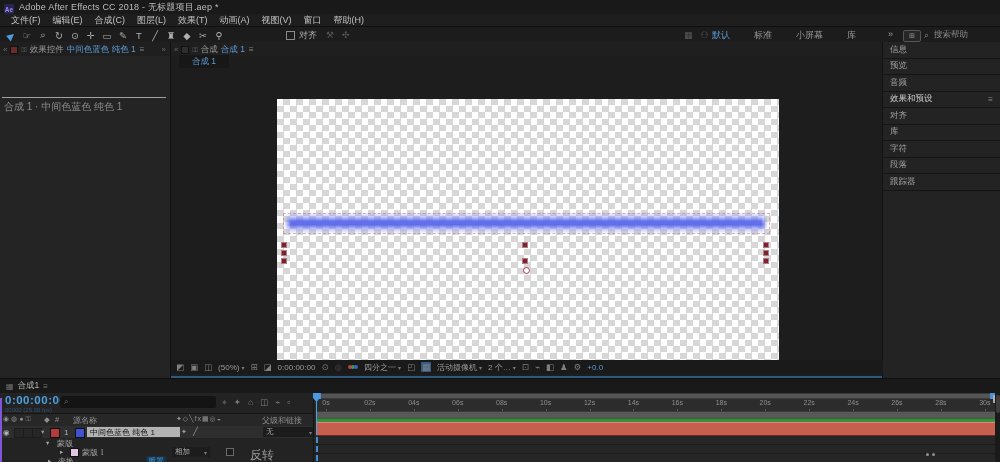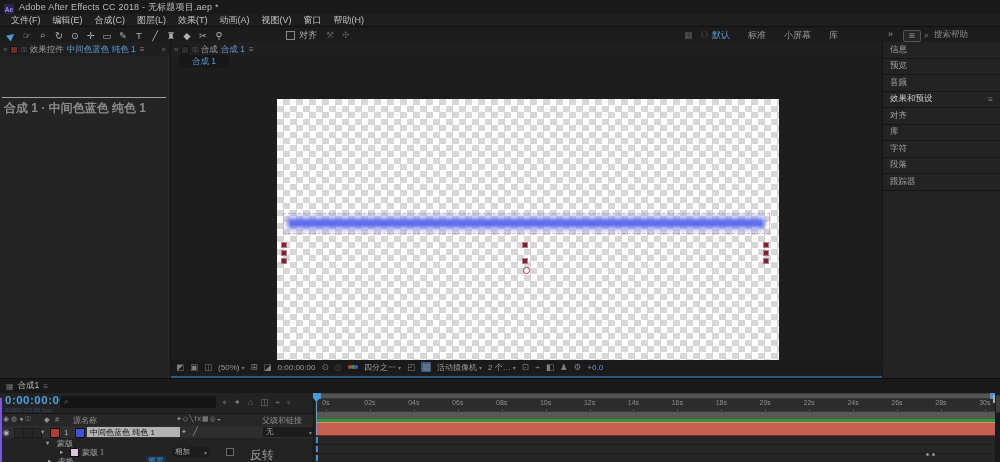--- a/index.html
+++ b/index.html
@@ -27,21 +27,21 @@
         font-size:9.5px;color:#b0b0b0;}
   .tool.active{color:#4f9bd5;}
   .tool.active span{display:inline-block;transform:rotate(-40deg);}
   #snap-group{position:absolute;left:286px;display:flex;align-items:center;gap:4px;}
   #snap-box{width:7px;height:7px;border:1px solid #8a8a8a;background:transparent;}
   #snap-label{font-size:9px;color:#b0b0b0;}
   .aux-icons{display:flex;gap:8px;}
   #aux-after-snap{position:absolute;left:326px;}
   #aux-mid{position:absolute;left:684px;}
   .aux-icons span{font-size:9px;color:#5a5a5a;}
-  #workspaces{position:absolute;left:712px;display:flex;align-items:flex-end;gap:18px;}
+  #workspaces{position:absolute;left:712px;display:flex;align-items:flex-end;gap:24px;}
   .ws-tab{font-size:9px;color:#9a9a9a;}
   .ws-tab.active{color:#5f9bd5;}
   #ws-overflow{font-size:9px;color:#9a9a9a;position:absolute;left:888px;top:2px;}
   #ws-mgr{position:absolute;left:903px;top:3px;width:16px;height:10px;border:1px solid #555;border-radius:2px;
           color:#9a9a9a;font-size:7px;display:flex;align-items:center;justify-content:center;background:#262626;}
   #help-search{position:absolute;left:924px;top:2px;width:72px;display:flex;align-items:center;gap:3px;}
   #help-search .mag{font-size:9px;color:#8a8a8a;}
   #help-search input{background:transparent;border:none;outline:none;width:60px;
                      font-size:8.5px;color:#9a9a9a;font-family:Liberation Mono, monospace;}
   #help-search input::placeholder{color:#8a8a8a;}
@@ -49,21 +49,21 @@
   
   #fx-panel{left:0;top:42px;width:170px;height:336px;background:#242424;border-right:1px solid #121212;}
   .panel-head{height:13px;display:flex;align-items:center;gap:3px;padding:1px 3px 0 3px;background:#1f1f1f;}
   .ph-collapse{font-size:8px;color:#6a6a6a;}
   .ph-chip{width:6px;height:6px;background:#6e2a26;border:1px solid #111;}
   .ph-lock{font-size:7px;color:#777;}
   .ph-title{font-size:8.5px;color:#9a9a9a;white-space:nowrap;}
   .ph-target{font-size:8.5px;color:#5f9bd5;white-space:nowrap;overflow:hidden;}
   .ph-menu{font-size:8px;color:#8a8a8a;margin-left:1px;}
   #fx-underline{left:2px;top:55px;width:164px;height:1px;background:#c9c9c9;opacity:.75;}
-  #fx-breadcrumb{left:4px;top:58px;font-size:12px;color:#8a8a8a;white-space:nowrap;font-weight:bold;}
+  #fx-breadcrumb{left:4px;top:58px;font-size:10px;color:#8a8a8a;white-space:nowrap;}
   #fx-overflow{position:absolute;right:4px;top:3px;font-size:8px;color:#6a6a6a;}
 
   
   #comp-panel{left:171px;top:42px;width:711px;height:336px;background:#1d1d1d;border-right:1px solid #121212;}
   #comp-head{height:13px;display:flex;align-items:center;gap:3px;padding:1px 3px 0 3px;background:#1f1f1f;}
   #viewer-tab{position:absolute;left:8px;top:13px;width:50px;height:13px;background:#171717;
               display:flex;align-items:center;justify-content:center;font-size:8.5px;color:#5f9bd5;}
   #comp-viewer{position:absolute;left:0;top:26px;width:711px;height:292px;background:#1d1d1d;overflow:hidden;}
   #comp-rect{position:absolute;left:106px;top:31px;width:502px;height:283px;
              background:conic-gradient(#d7d7d7 25%,#ffffff 0 50%,#d7d7d7 0 75%,#ffffff 0);

